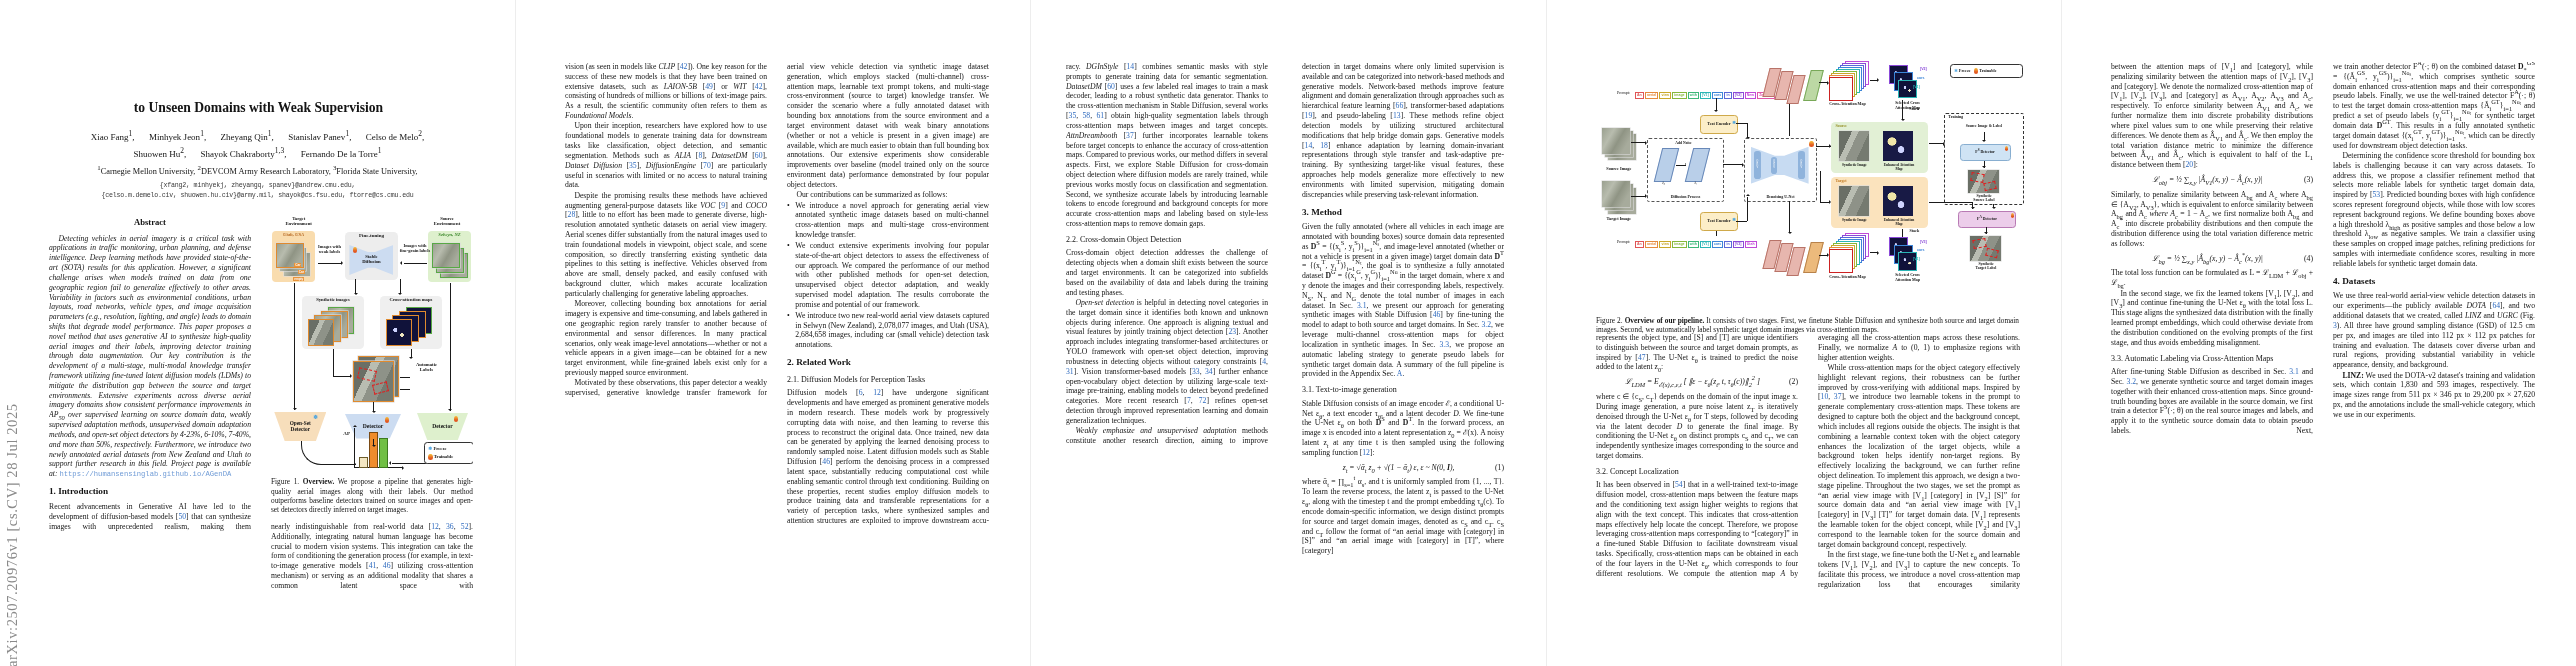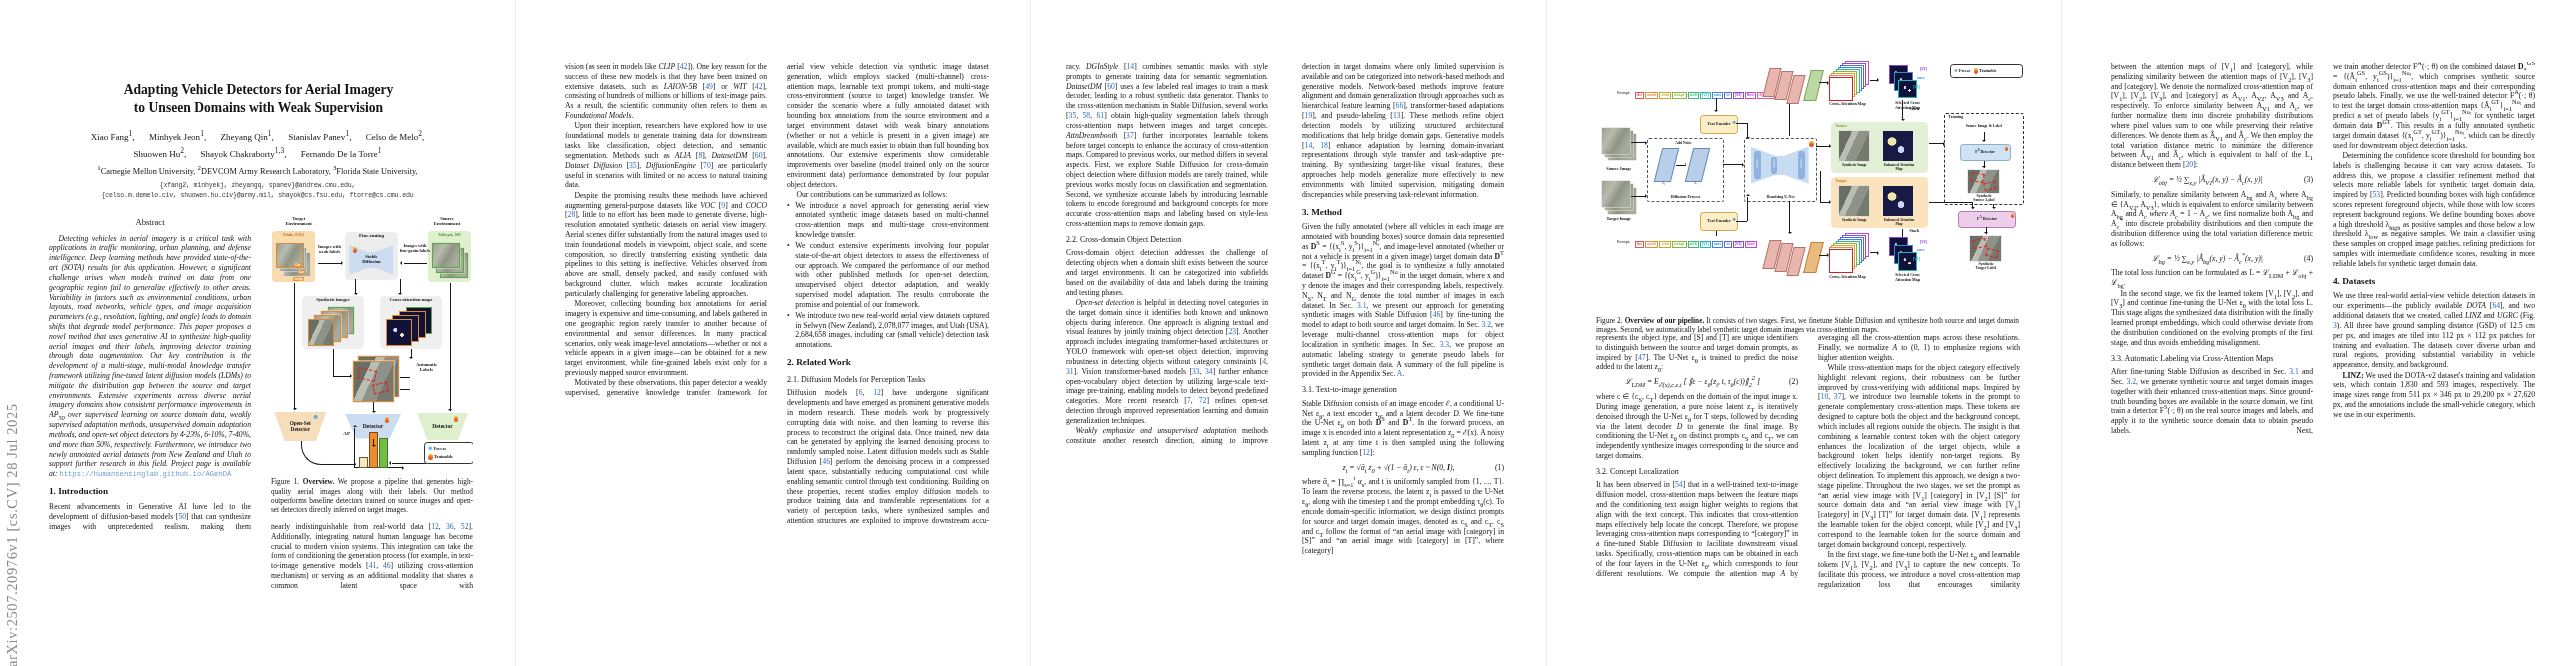--- a/index.html
+++ b/index.html
@@ -6,21 +6,21 @@
   #canvas{position:relative;width:2576px;height:667px;background:#fff;overflow:hidden;
           font-family:"Liberation Serif",serif;color:#141414;}
   .page{position:absolute;top:0;width:515px;height:667px;background:#fff;overflow:hidden;}
   .page+.page{border-left:0.6px solid #ededed;}
   .col{position:absolute;width:202px;text-align:justify;font-size:7.7px;line-height:1.275;overflow:hidden;}
   p.para{margin:0 0 0.6px 0;text-indent:9.4px;}
   p.para.noind{text-indent:0;}
   .cont{text-align-last:justify;}
   h2.h1{font-size:9.2px;margin:7.2px 0 3.9px 0;font-weight:bold;}
   h3.h2{font-size:8px;margin:6.1px 0 3.3px 0;font-weight:normal;}
-  .abs-h{text-align:center;font-weight:normal;font-size:8.6px;margin:1.1px 0 5.6px 0;}
+  .abs-h{text-align:center;font-weight:bold;font-size:8.6px;margin:1.1px 0 5.6px 0;}
   .abstract-txt{font-style:italic;}
   .eq{display:flex;align-items:center;margin:5px 0;font-size:7.7px;}
   .eq .f{flex:1;text-align:center;font-style:italic;}
   .eq .n{font-style:normal;}
   .bullet{display:flex;margin:0 0 1.1px 0;}
   .bullet .bm{width:8.3px;flex:none;}
   .bullet .bt{flex:1;text-align:justify;}
   .c{color:#2f6bbf;}
   .u{color:#6f9bd6;font-family:"Liberation Mono",monospace;font-size:0.93em;font-style:normal;word-break:break-all;}
   sup,sub{line-height:0;}
@@ -86,21 +86,20 @@
   .pill{position:absolute;background:#8fb3dc;border-radius:2.8px;color:#fff;font-size:2.6px;line-height:1.1;
         text-align:center;font-family:"Liberation Sans",sans-serif;display:flex;flex-direction:column;justify-content:center;}
 </style>
 </head>
 <body>
 
 <div id="canvas">
 
   <div class="page" style="left:0;">
     <div class="arxiv">arXiv:2507.20976v1  [cs.CV]  28 Jul 2025</div>
-    <div class="title" style="top:81px;">Adapting Vehicle Detectors for Aerial Imagery</div>
     <div class="title" style="top:99px;">to Unseen Domains with Weak Supervision</div>
     <div class="authors" style="top:132px;" id="au1"><span class="au">Xiao Fang<sup>1</sup>,</span><span class="au">Minhyek Jeon<sup>1</sup>,</span><span class="au">Zheyang Qin<sup>1</sup>,</span><span class="au">Stanislav Panev<sup>1</sup>,</span><span class="au">Celso de Melo<sup>2</sup>,</span></div>
     <div class="authors" style="top:149px;" id="au2"><span class="au">Shuowen Hu<sup>2</sup>,</span><span class="au">Shayok Chakraborty<sup>1,3</sup>,</span><span class="au">Fernando De la Torre<sup>1</sup></span></div>
     <div class="affil" style="top:167px;"><sup>1</sup>Carnegie Mellon University, <sup>2</sup>DEVCOM Army Research Laboratory, <sup>3</sup>Florida State University,</div>
     <div class="emails" style="top:182px;">{xfang2, minhyekj, zheyangq, spanev}@andrew.cmu.edu,</div>
     <div class="emails" style="top:192px;">{celso.m.demelo.civ, shuowen.hu.civ}@army.mil, shayok@cs.fsu.edu, ftorre@cs.cmu.edu</div>
 
     <div class="col" style="left:49px;top:216px;height:390px;">
         <div class="abs-h">Abstract</div>
         <p class="para abstract-txt">Detecting vehicles in aerial imagery is a critical task with applications in traffic monitoring, urban planning, and defense intelligence. Deep learning methods have provided state-of-the-art (SOTA) results for this application. However, a significant challenge arises when models trained on data from one geographic region fail to generalize effectively to other areas. Variability in factors such as environmental conditions, urban layouts, road networks, vehicle types, and image acquisition parameters (e.g., resolution, lighting, and angle) leads to domain shifts that degrade model performance. This paper proposes a novel method that uses generative AI to synthesize high-quality aerial images and their labels, improving detector training through data augmentation. Our key contribution is the development of a multi-stage, multi-modal knowledge transfer framework utilizing fine-tuned latent diffusion models (LDMs) to mitigate the distribution gap between the source and target environments. Extensive experiments across diverse aerial imagery domains show consistent performance improvements in AP<sub>50</sub> over supervised learning on source domain data, weakly supervised adaptation methods, unsupervised domain adaptation methods, and open-set object detectors by 4-23%, 6-10%, 7-40%, and more than 50%, respectively. Furthermore, we introduce two newly annotated aerial datasets from New Zealand and Utah to support further research in this field. Project page is available at: <span class="u">https://humansensinglab.github.io/AGenDA</span></p>

